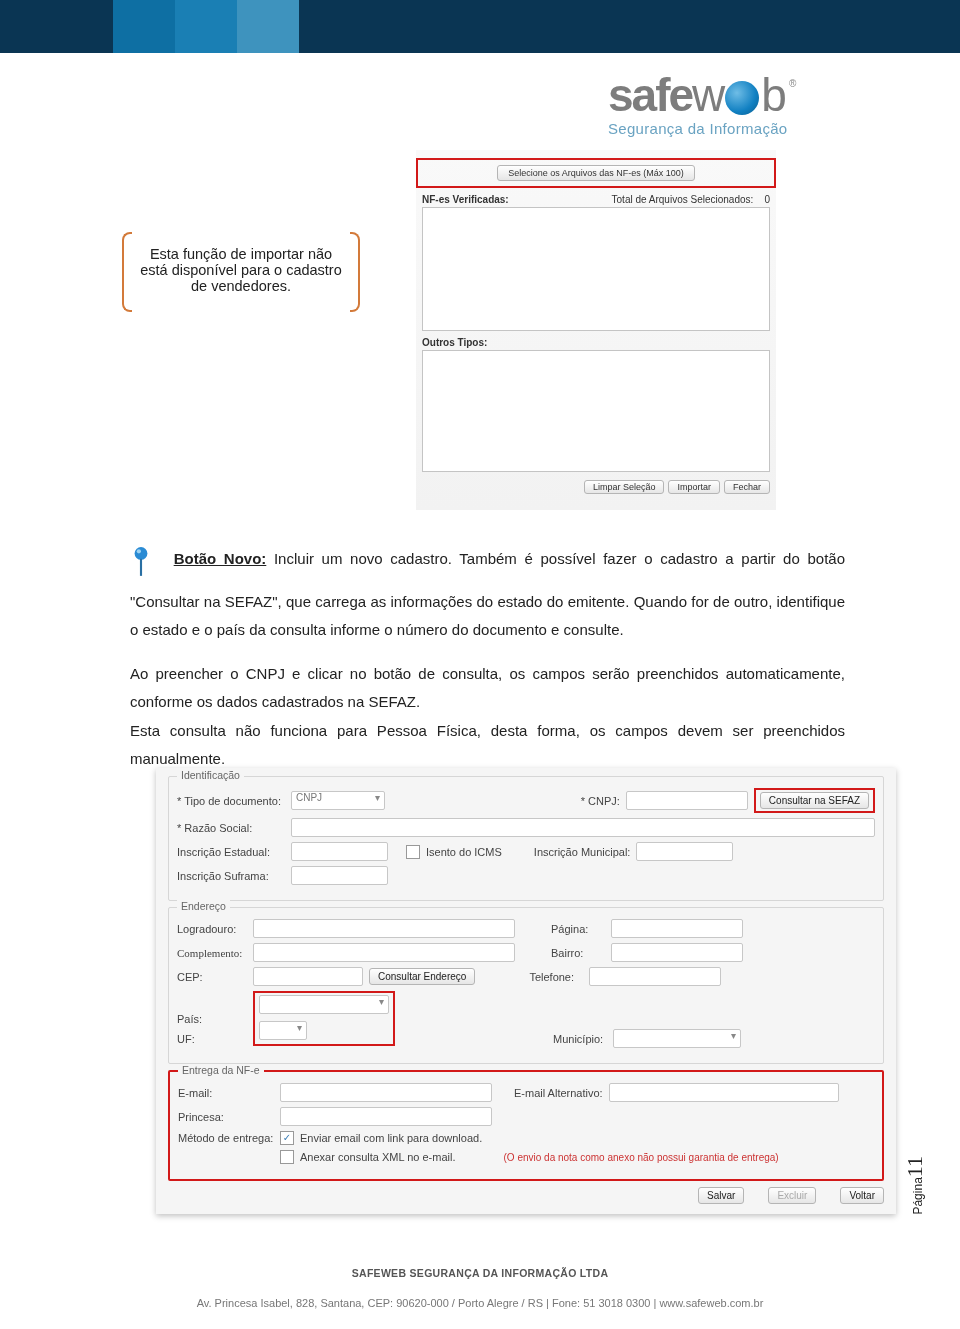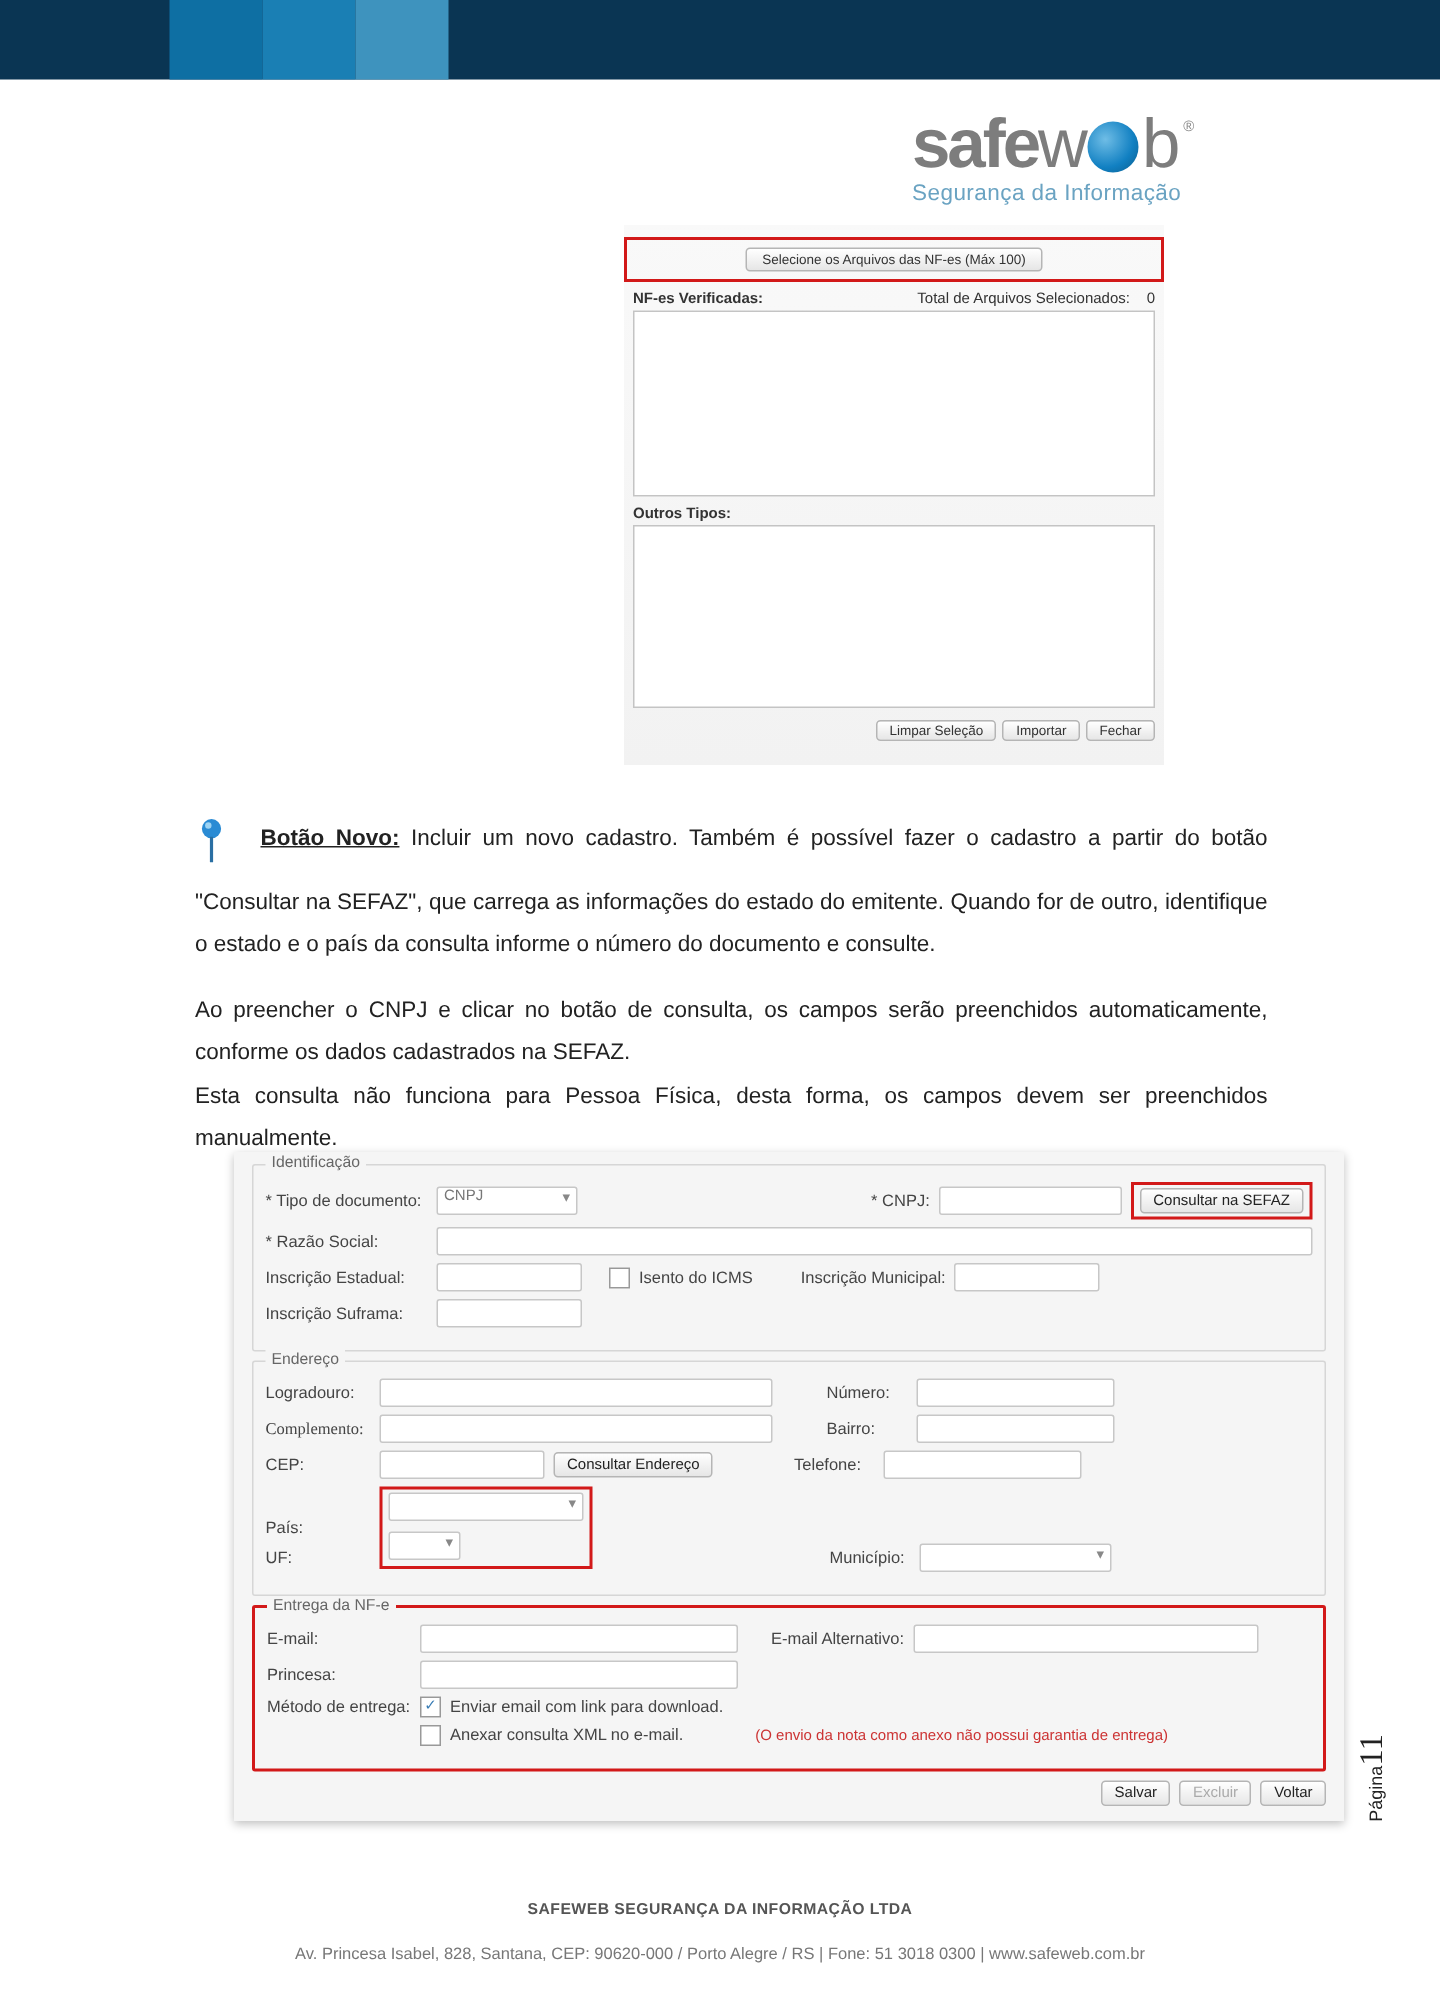--- a/index.html
+++ b/index.html
@@ -46,21 +46,21 @@
   .frow { display:flex; align-items:center; margin:5px 0; gap:6px; flex-wrap:wrap; }
   .flabel { display:inline-block; color:#444; white-space:nowrap; }
   .finput { display:inline-block; height:17px; border:1px solid #c7c7c7; background:#fff; border-radius:2px; }
   .fselect { display:inline-block; height:17px; border:1px solid #c7c7c7; background:#fff; border-radius:2px; position:relative; }
   .fselect::after { content:"▾"; position:absolute; right:4px; top:0px; font-size:10px; color:#888; }
   .fbtn { display:inline-block; border:1px solid #b5b5b5; border-radius:3px; background:linear-gradient(#fff,#e6e6e6); padding:2px 8px; font-size:10px; }
   .fbtn.disabled { color:#aaa; }
   .chk { display:inline-block; width:12px; height:12px; border:1px solid #999; background:#fff; vertical-align:-2px; text-align:center; font-size:10px; line-height:11px; color:#3a7db5; }
   .redbox-inline { border:2px solid #d21919; padding:2px 4px; display:inline-flex; align-items:center; gap:6px; }
   .redtext { color:#c33; font-size:10px;padding-left:22px; }
-  .form-actions { display:flex; justify-content:flex-end; gap:6px; margin-top:6px; }
+  .form-actions { display:flex; justify-content:flex-end; gap:24px; margin-top:6px; }
   
   .pagenum { position:absolute; right:58px; top:1156px; transform:rotate(-90deg); transform-origin: right top; font-size:12px; }
   .pagenum .n { font-size:22px; font-family: "Times New Roman", serif; }
   
   .footer { position:absolute; bottom:20px; left:0; width:100%; text-align:center; font-size:11px; color:#555; }
   .footer .t1 { font-weight:bold; letter-spacing:0.3px; font-size:10.5px; }
   .footer .t2 { margin-top:18px; color:#777; font-size:11px; }
 </style>
 </head>
 <body>
@@ -73,20 +73,21 @@
     <div class="block b3"></div>
   </div>
 
   <div class="logo-wrap">
     <div class="logo">
       <span class="s">safe</span><span>w</span><span class="e-ball"></span><span>b</span><span class="rmark">®</span>
     </div>
     <div class="tagline">Segurança da Informação</div>
   </div>
 
+  <div class="callout">Esta função de importar não está disponível para o cadastro de vendedores.</div>
 
   <div class="import-panel">
     <div class="import-top">
       <span class="btn-sel">Selecione os Arquivos das NF-es (Máx 100)</span>
     </div>
     <div class="row-lbls">
       <span><b>NF-es Verificadas:</b></span>
       <span><span>Total de Arquivos Selecionados:</span>&nbsp;&nbsp;&nbsp;&nbsp;<span>0</span></span>
     </div>
     <div class="list-box"></div>
@@ -147,21 +148,21 @@
         <span class="finput" style="width:95px;"></span>
       </div>
     </div>
 
     <div class="fieldset">
       <span class="legend">Endereço</span>
       <div class="frow">
         <span class="flabel" style="width:70px;">Logradouro:</span>
         <span class="finput" style="width:260px;"></span>
         <span style="width:24px;"></span>
-        <span class="flabel" style="width:54px;">Número:</span>
+        <span class="flabel" style="width:54px;">Página:</span>
         <span class="finput" style="width:130px;"></span>
       </div>
       <div class="frow">
         <span class="flabel" style="width:70px;font-family:Liberation Serif, serif;">Complemento:</span>
         <span class="finput" style="width:260px;"></span>
         <span style="width:24px;"></span>
         <span class="flabel" style="width:54px;">Bairro:</span>
         <span class="finput" style="width:130px;"></span>
       </div>
       <div class="frow">

